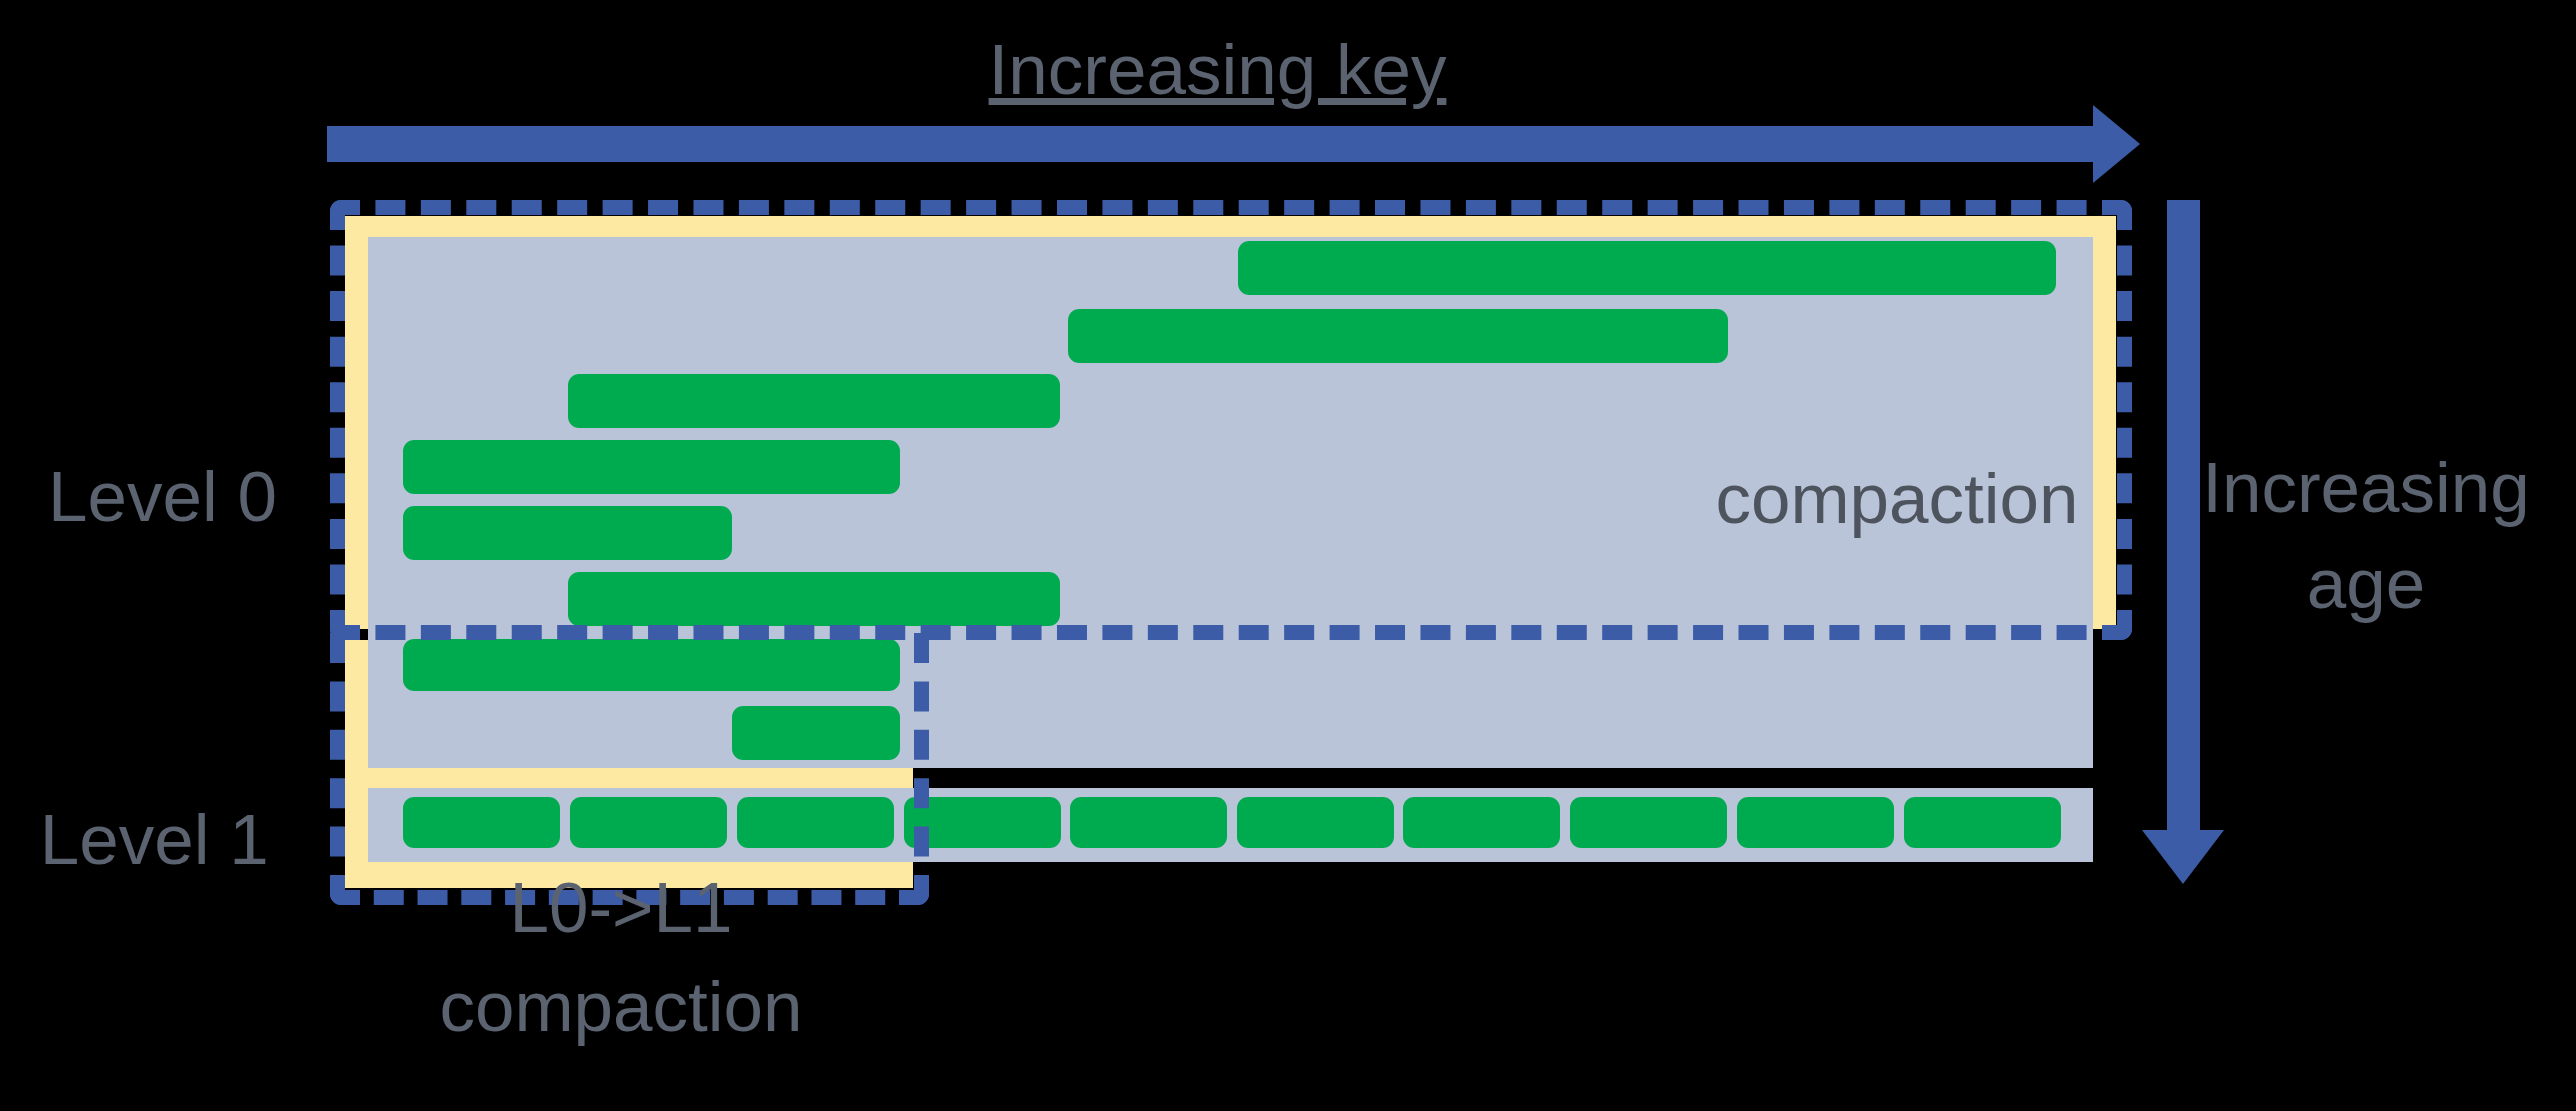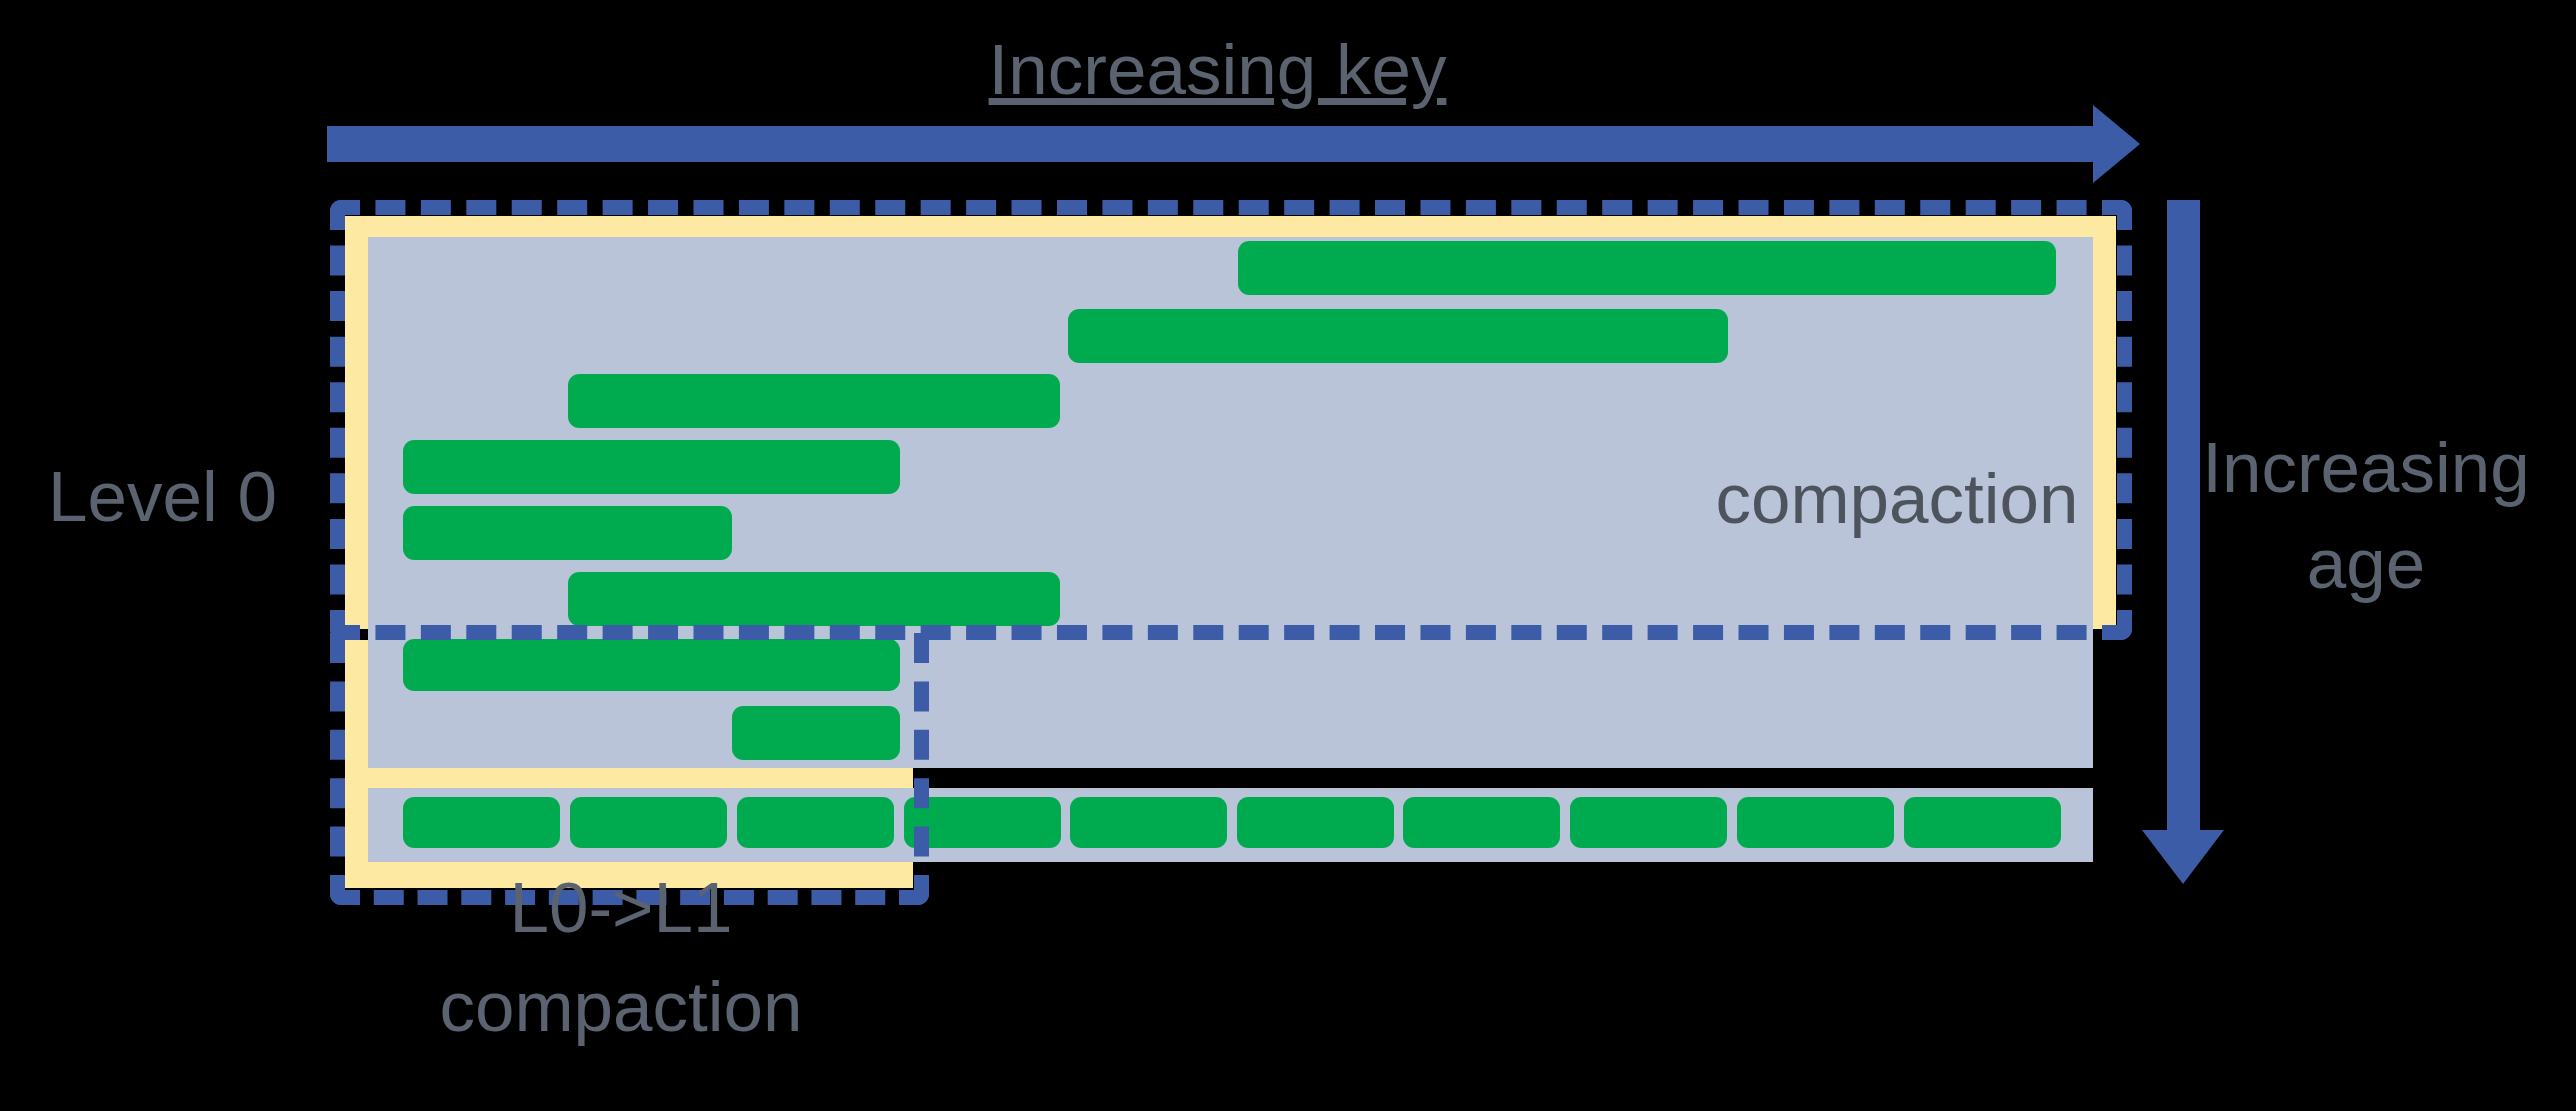--- a/index.html
+++ b/index.html
@@ -41,21 +41,21 @@
   
   .lbl{position:absolute;display:flex;flex-direction:column;align-items:center;
        justify-content:center;text-align:center;font-size:71px;
        color:var(--axis-label-gray,#5C6370);z-index:8;}
   .lbl .ln{line-height:96px;white-space:nowrap;}
   #label-increasing-key{left:793px;top:27px;width:849px;height:85px;text-decoration:underline;}
   #label-level0{left:21px;top:454px;width:283px;height:85px;}
   #label-level1{left:12.7px;top:797px;width:283px;height:85px;}
   #label-l0l0{left:1614px;top:403px;width:566px;height:192px;
               color:var(--compaction-label-gray,#4E545E);}
-  #label-increasing-age{left:2156px;top:420px;width:420px;height:192px;}
+  #label-increasing-age{left:2156px;top:440px;width:420px;height:192px;}
   #label-l0l1{left:338px;top:858px;width:566px;height:198px;}
   #label-l0l1 .ln{line-height:99px;}
 
   .z1{z-index:1}.z2{z-index:2}.z3{z-index:3}.z7{z-index:7}
 </style>
 </head>
 <body>
 
 <div class="canvas">
 
@@ -100,20 +100,23 @@
   <div class="arrow-shaft z7" id="age-arrow-shaft"></div>
   <div id="age-arrow-head" class="z7"></div>
   <div class="lbl" id="label-increasing-age">
     <div class="ln">Increasing</div>
     <div class="ln">age</div>
   </div>
 
   <div class="lbl" id="label-level0">
     <div class="ln">Level 0</div>
   </div>
+  <div class="lbl" id="label-level1">
+    <div class="ln">Level 1</div>
+  </div>
 
   <div class="lbl" id="label-l0l0">
     <div class="ln">compaction</div>
   </div>
   <div class="lbl" id="label-l0l1">
     <div class="ln">L0-&gt;L1</div>
     <div class="ln">compaction</div>
   </div>
 
 </div>

